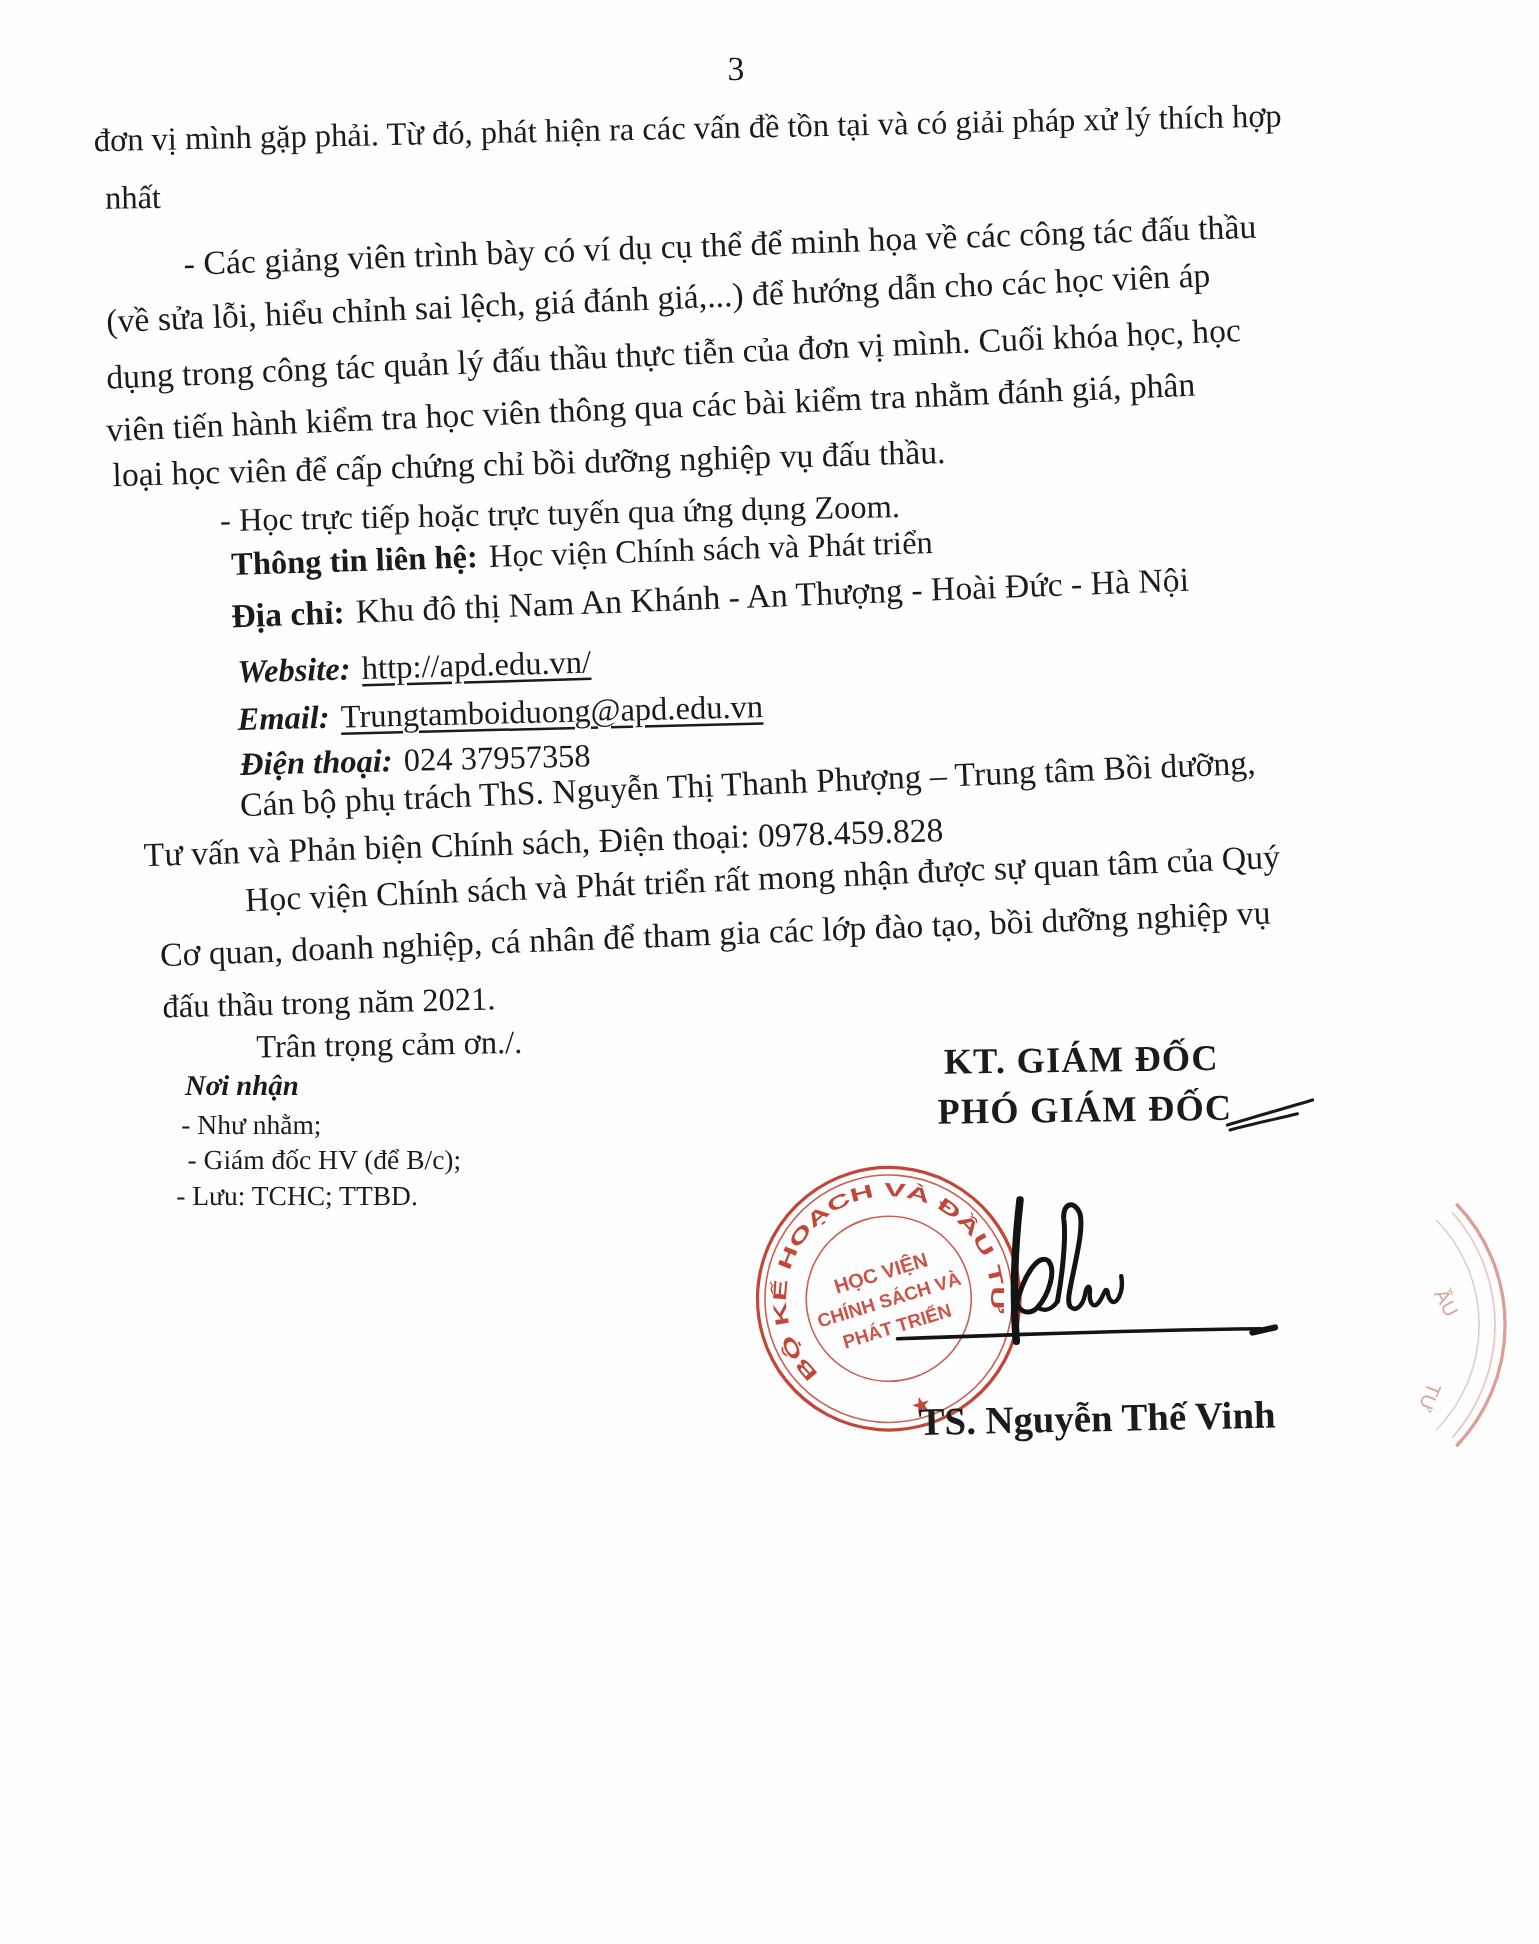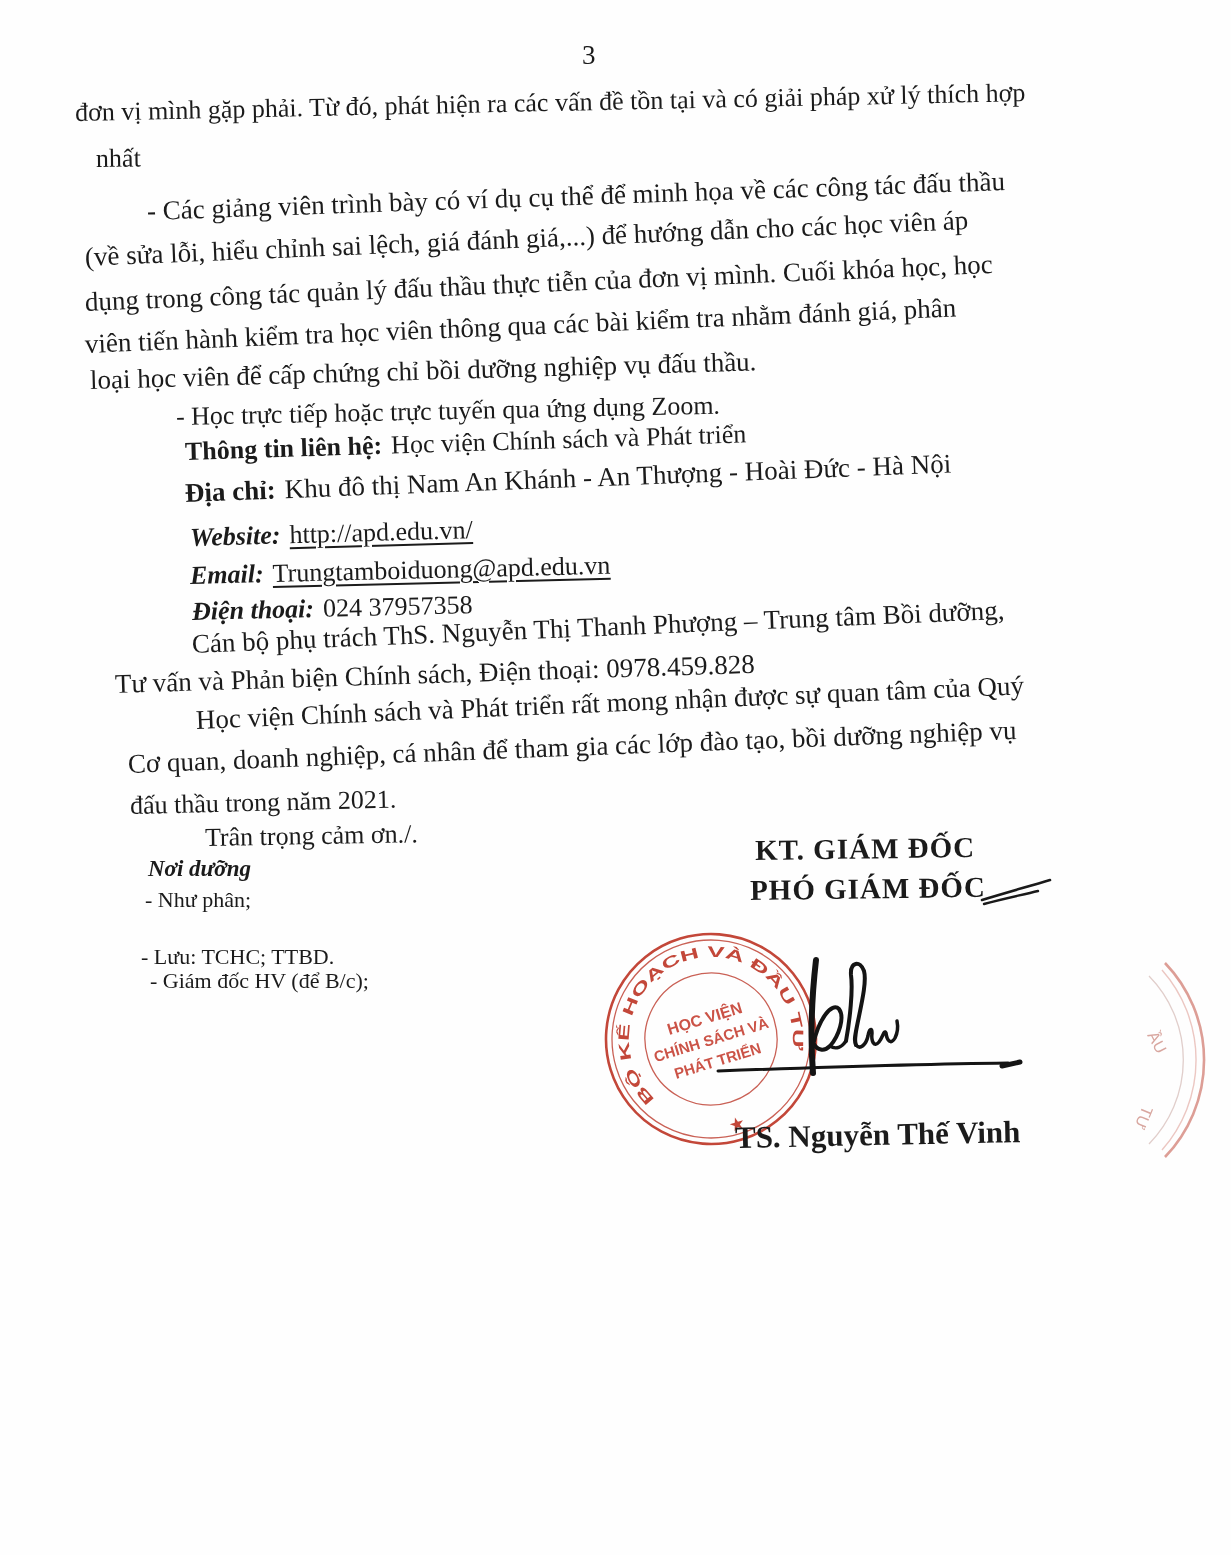--- a/index.html
+++ b/index.html
@@ -40,21 +40,21 @@
   .overlay{position:absolute;left:0;top:0;pointer-events:none;}
 </style>
 </head>
 <body>
 
 <div class="page">
 
   <div class="pageno">3</div>
 
   <div class="ln" style="left:75px;top:98px;transform:rotate(-1.2deg);">đơn vị mình gặp phải. Từ đó, phát hiện ra các vấn đề tồn tại và có giải pháp xử lý thích hợp</div>
-  <div class="ln" style="left:96px;top:144px;transform:rotate(-0.8deg);">nhất</div>
+  <div class="ln" style="left:84px;top:144px;transform:rotate(-0.8deg);">nhất</div>
 
   <div class="ln sz27" style="left:147px;top:196px;transform:rotate(-2deg);">- Các giảng viên trình bày có ví dụ cụ thể để minh họa về các công tác đấu thầu</div>
   <div class="ln sz27" style="left:85px;top:242px;transform:rotate(-2.4deg);">(về sửa lỗi, hiểu chỉnh sai lệch, giá đánh giá,...) để hướng dẫn cho các học viên áp</div>
   <div class="ln sz27" style="left:85px;top:287px;transform:rotate(-2.4deg);">dụng trong công tác quản lý đấu thầu thực tiễn của đơn vị mình. Cuối khóa học, học</div>
   <div class="ln sz27" style="left:85px;top:329px;transform:rotate(-2.4deg);">viên tiến hành kiểm tra học viên thông qua các bài kiểm tra nhằm đánh giá, phân</div>
   <div class="ln sz27" style="left:90px;top:365px;transform:rotate(-1.6deg);">loại học viên để cấp chứng chỉ bồi dưỡng nghiệp vụ đấu thầu.</div>
 
   <div class="ln" style="left:176px;top:402px;transform:rotate(-1.2deg);">- Học trực tiếp hoặc trực tuyến qua ứng dụng  Zoom.</div>
 
   <div class="ln" style="left:185px;top:437px;transform:rotate(-1.8deg);">
@@ -73,23 +73,23 @@
     <span class="b i lbl">Điện thoại:</span><span>024 37957358</span>
   </div>
   <div class="ln sz27" style="left:192px;top:629px;transform:rotate(-2.4deg);">Cán bộ phụ trách ThS. Nguyễn Thị Thanh Phượng – Trung tâm Bồi dưỡng,</div>
   <div class="ln sz27" style="left:115px;top:669px;transform:rotate(-1.8deg);">Tư vấn và Phản biện Chính sách, Điện thoại: 0978.459.828</div>
 
   <div class="ln sz27" style="left:196px;top:705px;transform:rotate(-2.4deg);">Học viện Chính sách và Phát triển rất mong nhận được sự quan tâm của Quý</div>
   <div class="ln sz27" style="left:128px;top:749px;transform:rotate(-2.2deg);">Cơ quan, doanh nghiệp, cá nhân để tham gia các lớp đào tạo, bồi dưỡng nghiệp vụ</div>
   <div class="ln" style="left:130px;top:791px;transform:rotate(-1.4deg);">đấu thầu trong năm 2021.</div>
   <div class="ln" style="left:205px;top:823px;transform:rotate(-1deg);">Trân trọng cảm ơn./.</div>
 
-  <div class="ln recip-title" style="left:148px;top:856px;">Nơi dưỡng</div>
-  <div class="ln recip" style="left:145px;top:887px;">- Như phân;</div>
-  <div class="ln recip" style="left:150px;top:968px;">- Giám đốc HV (để B/c);</div>
+  <div class="ln recip-title" style="left:148px;top:856px;">Nơi nhận</div>
+  <div class="ln recip" style="left:145px;top:887px;">- Như nhằm;</div>
+  <div class="ln recip" style="left:150px;top:915px;">- Giám đốc HV (để B/c);</div>
   <div class="ln recip" style="left:141px;top:944px;">- Lưu: TCHC; TTBD.</div>
 
   <div class="ln head" style="left:755px;top:834px;transform:rotate(-0.8deg);">KT. GIÁM ĐỐC</div>
   <div class="ln head" style="left:750px;top:874px;transform:rotate(-0.8deg);">PHÓ GIÁM ĐỐC</div>
 
   <div class="stamp">
     <svg width="224" height="230" viewBox="0 0 224 230">
       <g fill="none" stroke="#bf3a2b">
         <circle cx="112" cy="115" r="105" stroke-width="2.6"></circle>
         <circle cx="112" cy="115" r="99" stroke-width="1.3" stroke="#c6564a"></circle>

